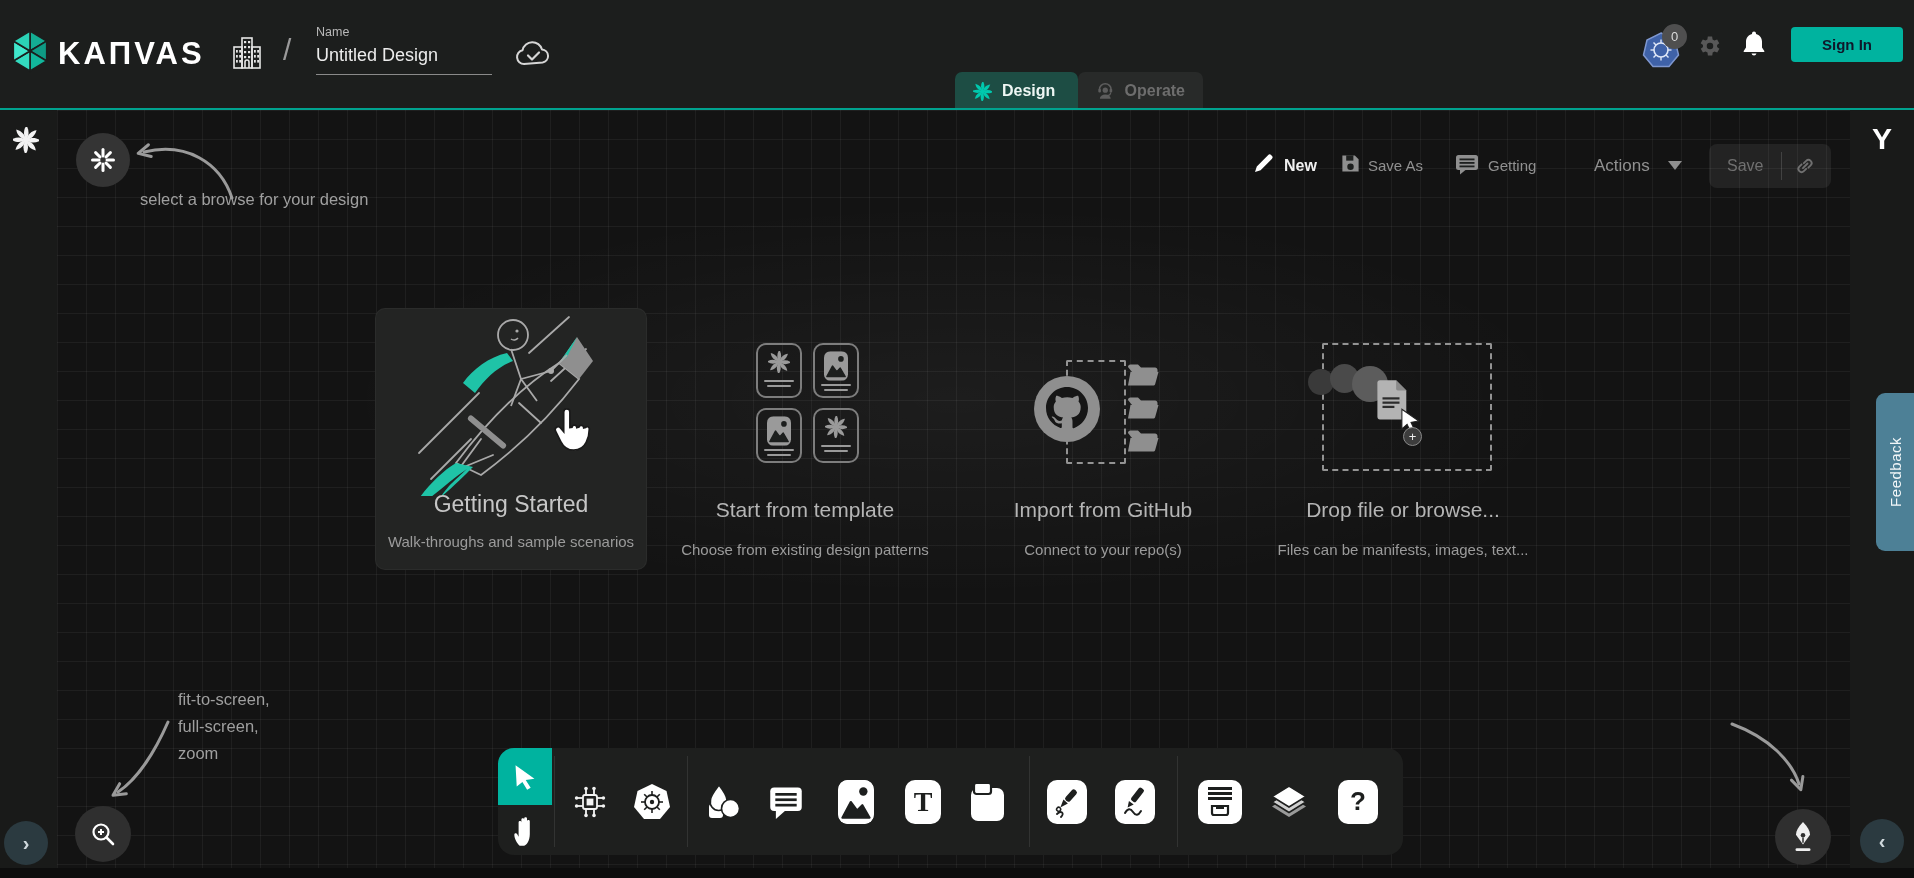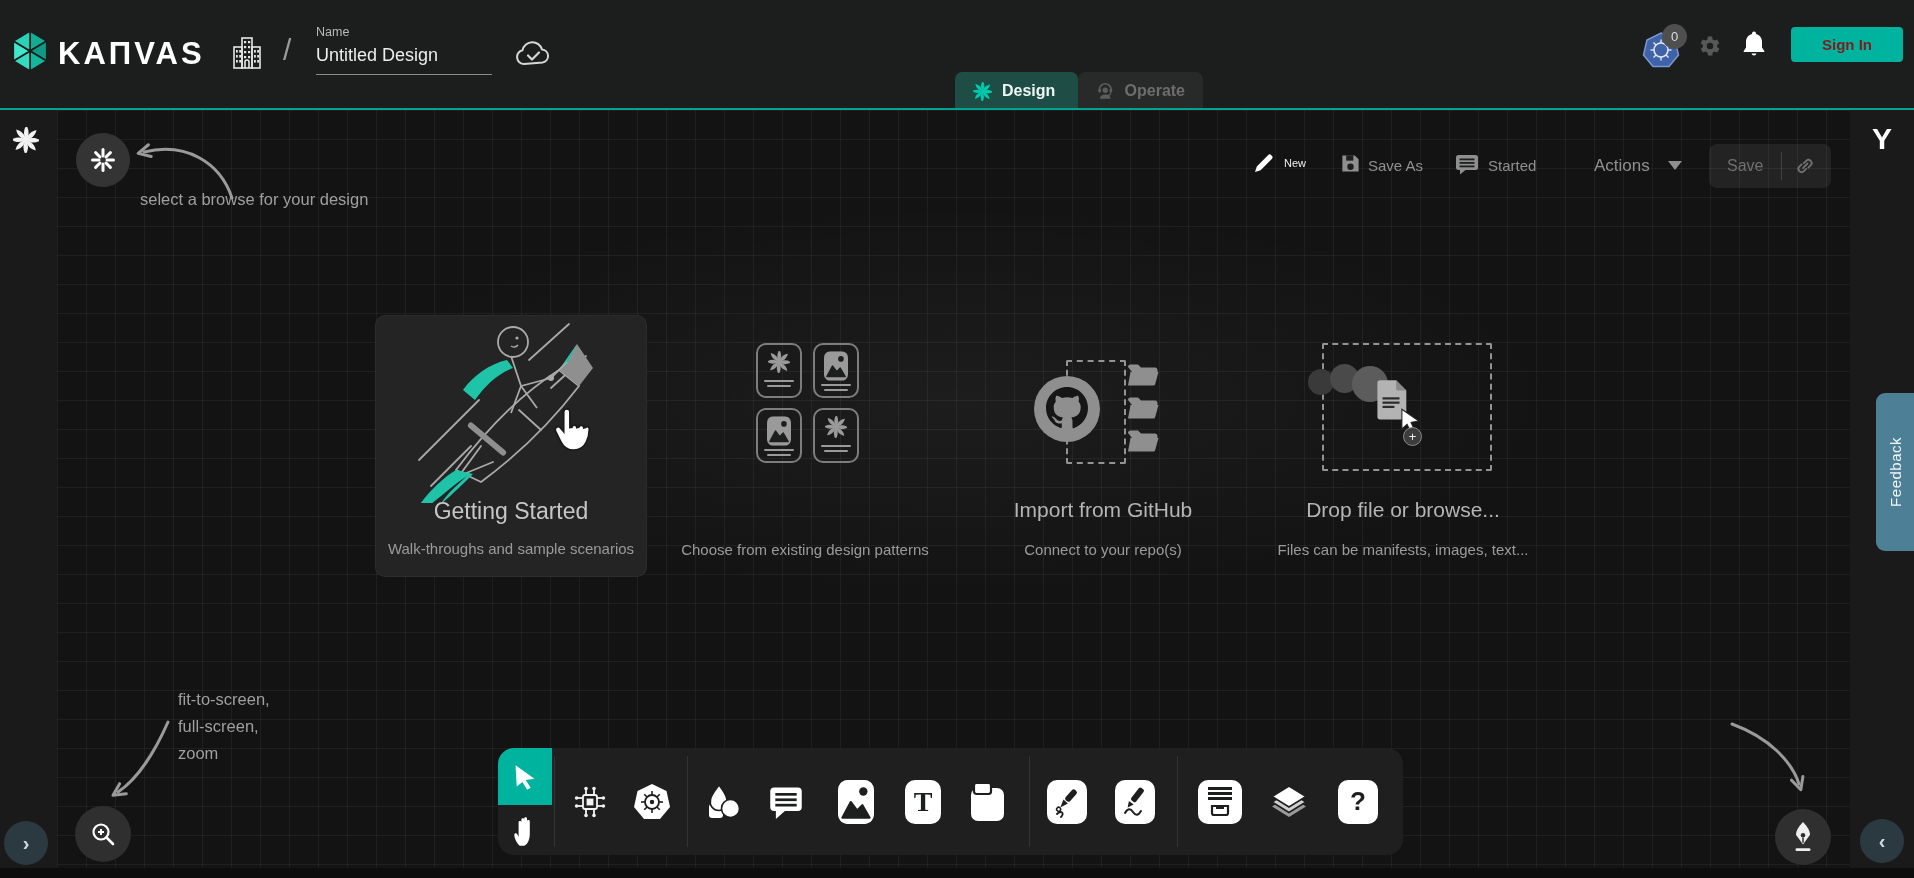--- a/index.html
+++ b/index.html
@@ -6,21 +6,21 @@
   .stage{position:relative;width:1914px;height:878px;overflow:hidden;background:#131313;
          font-family:"Liberation Sans",sans-serif;color:#ddd;}
   .abs{position:absolute;}
   
   .header{left:0;top:0;width:1914px;height:108px;background:#1c1e1d;}
   .logo-text{font-size:31px;font-weight:bold;color:#fff;letter-spacing:3px;}
   .nm-label{font-size:12.5px;color:#b9b9b9;}
   .nm-input{background:transparent;border:none;border-bottom:1px solid #8a8a8a;outline:none;
             color:#ececec;font-size:18px;width:176px;padding:2px 0 8px 0;font-family:"Liberation Sans",sans-serif;}
   .slash{font-size:30px;color:#9a9a9a;font-weight:300;}
-  .signin{background:#00B39F;color:#7f1d1d;border:none;border-radius:4px;font-weight:bold;
+  .signin{background:#00B39F;color:#0f172a;border:none;border-radius:4px;font-weight:bold;
           font-size:15px;width:112px;height:35px;cursor:pointer;font-family:"Liberation Sans",sans-serif;}
   .badge0{width:25px;height:25px;border-radius:50%;background:#4f4f4f;color:#dcdcdc;font-size:13px;
           display:flex;align-items:center;justify-content:center;}
   
   .tab{height:38px;border-radius:7px 7px 0 0;display:flex;align-items:center;gap:10px;padding:14px 18px;box-sizing:border-box;}
   .tab-design{left:955px;top:72px;width:123px;background:#1d4d44;color:#eef7f4;}
   .tab-operate{left:1078px;top:72px;width:125px;background:#282a29;color:#6d6d6d;}
   .tab span{font-size:16px;font-weight:600;}
   .tealline{left:0;top:108px;width:1914px;height:2px;background:#00a38f;}
   
@@ -37,21 +37,21 @@
   
   .circbtn{border-radius:50%;display:flex;align-items:center;justify-content:center;cursor:pointer;}
   .hint{color:#9f9f9f;font-size:16.5px;line-height:27px;}
   .chev{width:44px;height:44px;background:#2b3a40;color:#cfd8dc;font-size:20px;font-weight:bold;}
   
   .cttext{font-size:15px;color:#909090;text-align:right;}
   .sharebox{left:1709px;top:144px;width:122px;height:44px;background:rgba(255,255,255,.07);
             border-radius:8px;display:flex;align-items:center;cursor:pointer;}
   
   .gcard{left:375px;top:308px;width:270px;height:260px;background:#232423;border-radius:10px;
-         border:1px solid rgba(255,255,255,.04);cursor:pointer;margin-top:7px;}
+         border:1px solid rgba(255,255,255,.04);cursor:pointer;}
   .ctitle{font-size:21px;color:#b5b5b5;text-align:center;font-weight:500;}
   .csub{font-size:15px;color:#9b9b9b;text-align:center;}
   .tile{width:46px;height:55px;border:2px solid #7d7d7d;border-radius:10px;box-sizing:border-box;
         display:flex;flex-direction:column;align-items:center;padding-top:6px;gap:3px;}
   .tline{height:2px;background:#9a9a9a;border-radius:1px;}
   .dashbox{border:2px dashed #939393;border-radius:2px;}
   
   .btoolbar{left:498px;top:748px;width:905px;height:107px;background:#1e1f1e;border-radius:16px;}
   .bt-sep{position:absolute;top:8px;width:1px;height:91px;background:rgba(255,255,255,.09);}
   .twbtn{position:absolute;top:32px;width:36px;height:44px;background:#fff;border-radius:10px;
@@ -234,37 +234,37 @@
     </svg>
   </div>
   <svg class="abs" style="left:128px;top:132px" width="120" height="75">
     <path d="M104,66 C92,30 58,10 16,20" fill="none" stroke="#9a9a9a" stroke-width="3" stroke-linecap="round" marker-end="url(#ah)"></path>
   </svg>
   <div class="abs hint" style="left:140px;top:186px">select a browse for your design</div>
 
   <svg class="abs" style="left:1253px;top:152px" width="22" height="22" viewBox="0 0 22 22">
     <path fill="#fff" d="M2,20 l1.8,-5.6 L15,3.2 a2.3,2.3 0 0 1 3.3,0 l.5,.5 a2.3,2.3 0 0 1 0,3.3 L7.6,18.2 Z"></path>
   </svg>
-  <div class="abs" style="left:1284px;top:157px;font-size:11px;font-weight:400;color:#f0f0f0">New</div>
+  <div class="abs" style="left:1284px;top:157px;font-size:16px;font-weight:700;color:#f0f0f0">New</div>
 
   <svg class="abs" style="left:1340px;top:153px" width="21" height="21" viewBox="0 0 22 22">
     <path fill="#8f8f8f" d="M2.5,2.5 h13 l4,4 v13 h-17 z"></path>
     <rect x="6.5" y="2.5" width="7.5" height="5.5" fill="#1d1f1e"></rect>
     <circle cx="11" cy="14.5" r="3.4" fill="#1d1f1e"></circle>
   </svg>
   <div class="abs cttext" style="left:1368px;top:157px">Save As</div>
 
   <svg class="abs" style="left:1455px;top:153px" width="24" height="22" viewBox="0 0 24 22">
     <rect x="1" y="2" width="22" height="15" rx="2.5" fill="#8f8f8f"></rect>
     <polygon points="5,17 5,21.5 10.5,17" fill="#8f8f8f"></polygon>
     <rect x="4.5" y="5.5" width="15" height="1.8" fill="#1d1f1e"></rect>
     <rect x="4.5" y="9" width="15" height="1.8" fill="#1d1f1e"></rect>
     <rect x="4.5" y="12.5" width="15" height="1.8" fill="#1d1f1e"></rect>
   </svg>
-  <div class="abs cttext" style="left:1488px;top:157px">Started</div>
+  <div class="abs cttext" style="left:1488px;top:157px">Getting</div>
 
   <div class="abs cttext" style="left:1594px;top:156px;font-size:17px">Actions</div>
   <div class="abs" style="left:1668px;top:161px;width:0;height:0;border-left:7px solid transparent;border-right:7px solid transparent;border-top:9px solid #8f8f8f"></div>
 
   <div class="abs sharebox">
     <span style="margin-left:18px;font-size:16px;color:#707070">Save</span>
     <div style="position:absolute;left:72px;top:8px;width:1px;height:28px;background:rgba(255,255,255,.14)"></div>
     <svg style="position:absolute;left:86px;top:12px" width="20" height="20" viewBox="0 0 24 24">
       <g fill="none" stroke="#707070" stroke-width="2.2" stroke-linecap="round">
         <path d="M9.5,14.5 l5.5,-5.5"></path>
@@ -326,20 +326,21 @@
       <div class="tline" style="width:30px"></div>
       <div class="tline" style="width:24px"></div>
     </div>
     <div class="tile" style="position:absolute;left:158px;top:72px">
       <svg width="22" height="22" style="color:#9a9a9a">
           <use href="#spiral"></use>
         </svg>
       <div class="tline" style="width:30px;margin-top:4px"></div>
       <div class="tline" style="width:24px"></div>
     </div>
+    <div class="ctitle" style="position:absolute;left:0;top:162px;width:300px">Start from template</div>
     <div class="csub" style="position:absolute;left:0;top:205px;width:300px">Choose from existing design patterns</div>
   </div>
 
   <div class="abs" style="left:953px;top:336px;width:300px;height:230px">
     <div class="dashbox" style="position:absolute;left:113px;top:24px;width:56px;height:100px"></div>
     <svg style="position:absolute;left:79px;top:38px" width="70" height="70" viewBox="0 0 70 70">
       <circle cx="35" cy="35" r="33" fill="#8f8f8f"></circle>
       <path fill="#161616" d="M35,13 c-11.6,0 -21,9.4 -21,21 c0,9.3 6,17.1 14.4,19.9 c1,.2 1.4,-.5 1.4,-1 v-3.6 c-5.8,1.3 -7,-2.5 -7,-2.5 c-1,-2.4 -2.3,-3.1 -2.3,-3.1 c-1.9,-1.3 .1,-1.3 .1,-1.3 c2.1,.2 3.2,2.2 3.2,2.2 c1.9,3.2 4.9,2.3 6.1,1.7 c.2,-1.4 .7,-2.3 1.3,-2.8 c-4.6,-.5 -9.5,-2.3 -9.5,-10.4 c0,-2.3 .8,-4.2 2.2,-5.6 c-.2,-.6 -1,-2.7 .2,-5.6 c0,0 1.8,-.6 5.8,2.1 c1.7,-.5 3.5,-.7 5.3,-.7 s3.6,.2 5.3,.7 c4,-2.7 5.8,-2.1 5.8,-2.1 c1.2,2.9 .4,5 .2,5.6 c1.4,1.4 2.2,3.3 2.2,5.6 c0,8.1 -4.9,9.9 -9.6,10.4 c.8,.7 1.4,1.9 1.4,3.9 v5.8 c0,.5 .4,1.2 1.4,1 C50,51.1 56,43.3 56,34 c0,-11.6 -9.4,-21 -21,-21 z"></path>
     </svg>
     <svg style="position:absolute;left:173px;top:26px" width="34" height="24" viewBox="0 0 34 24">

